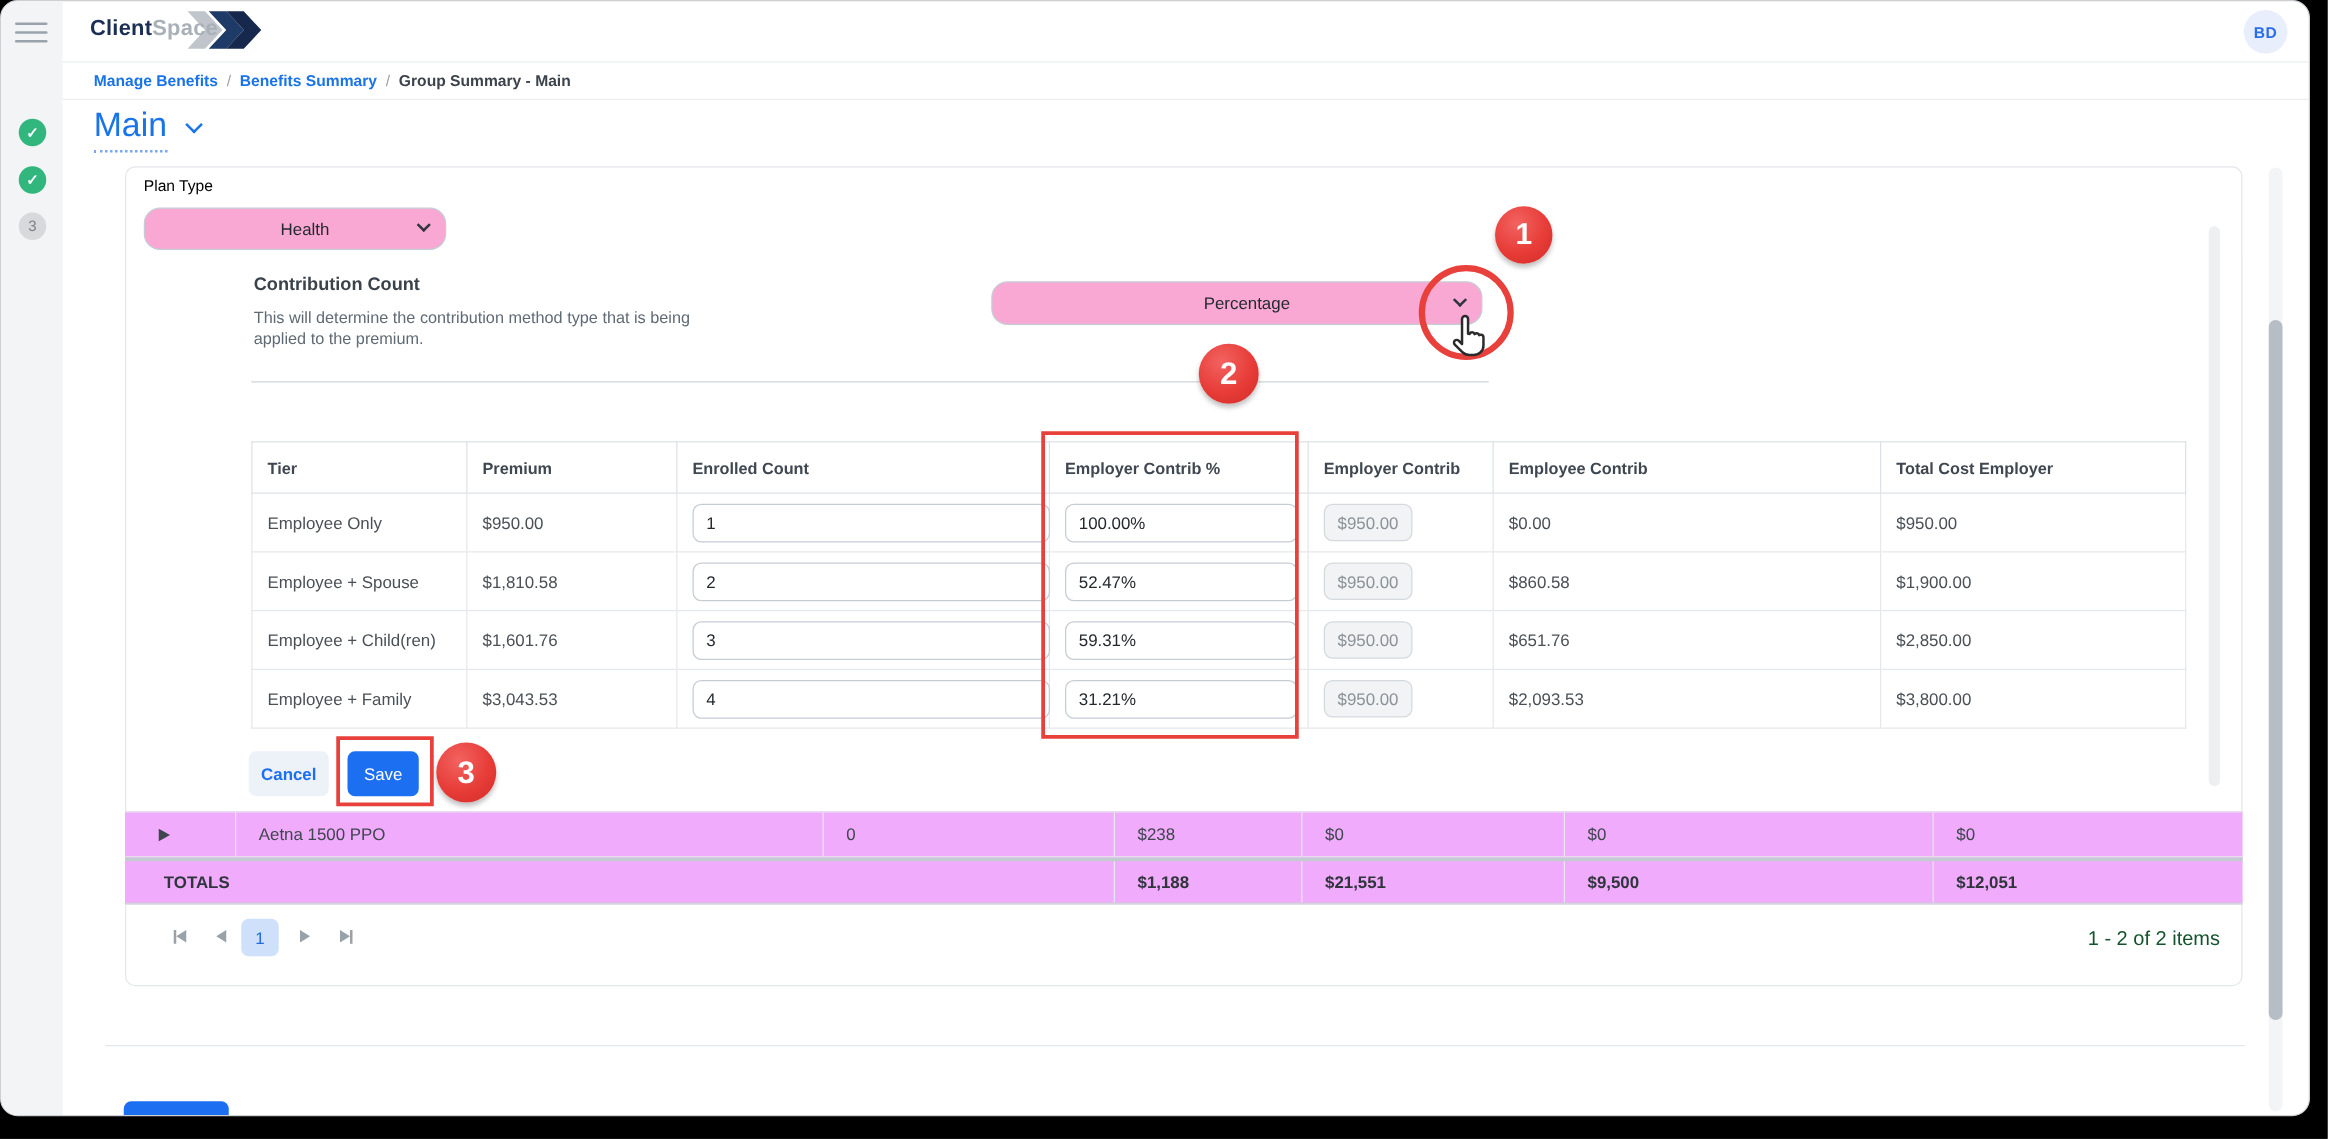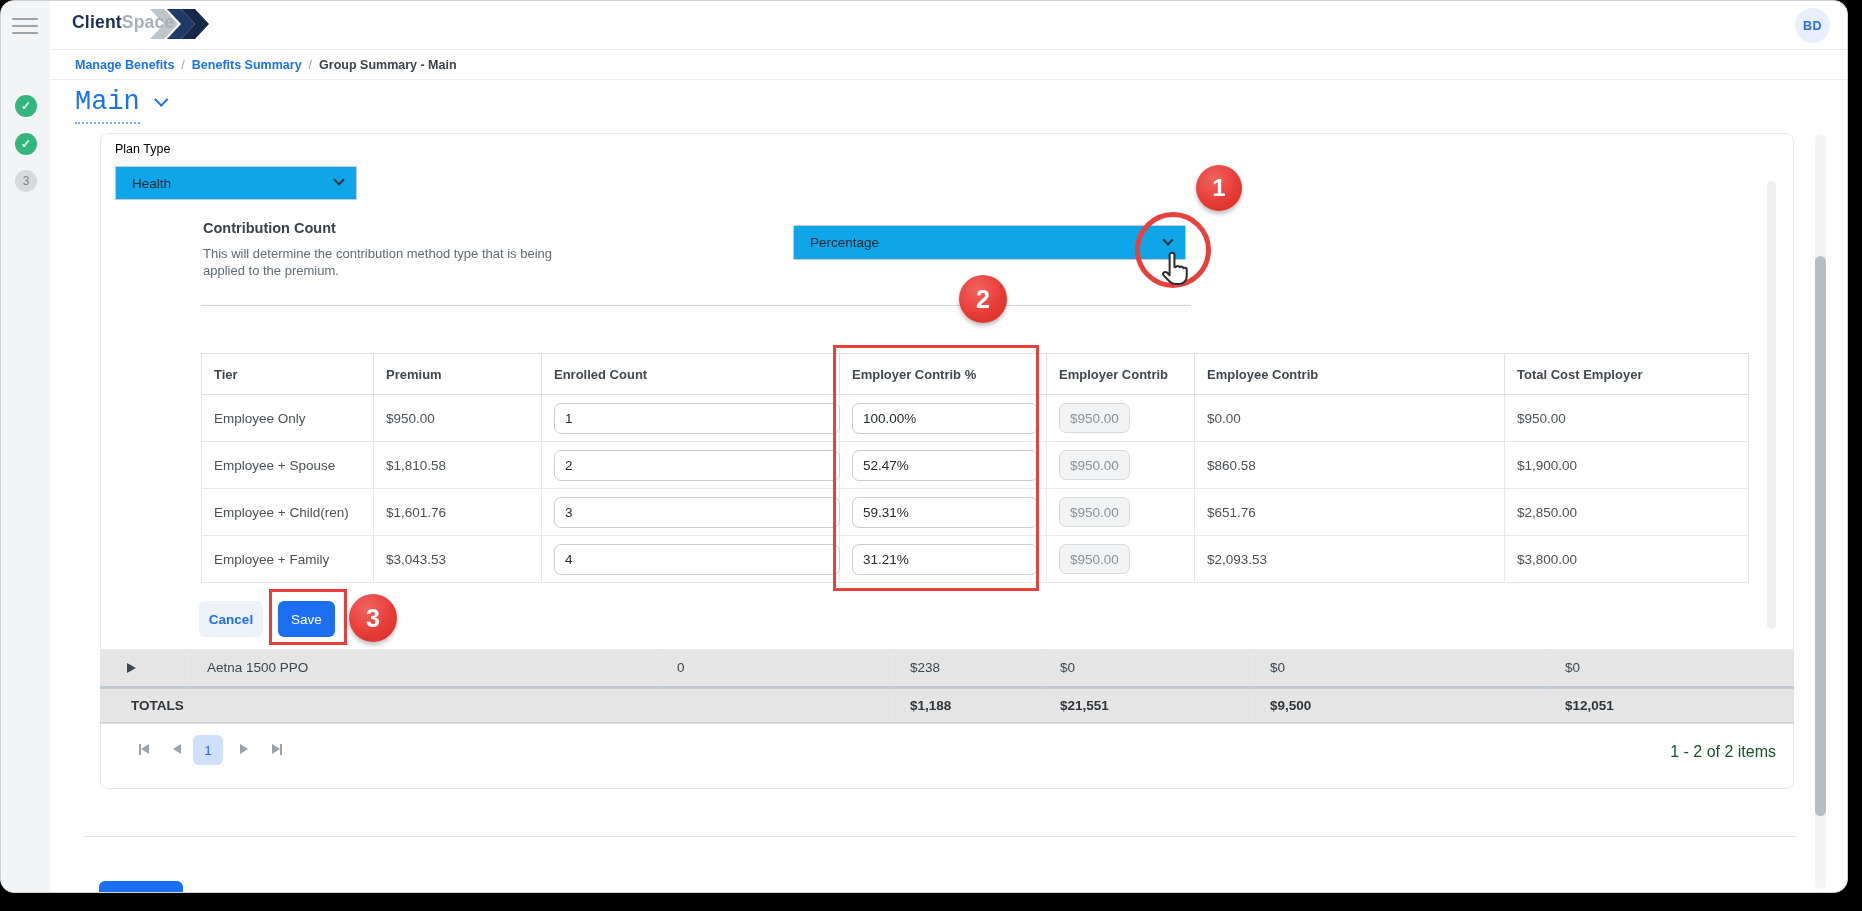--- a/index.html
+++ b/index.html
@@ -27,31 +27,31 @@
             display:flex; align-items:center; justify-content:center; cursor:pointer; }
 
   
   .breadcrumb { position:absolute; left:74px; top:57px; font-size:12.5px; font-weight:bold; color:#9aa2ab; }
   .breadcrumb a { color:#1a73e8; text-decoration:none; cursor:pointer; }
   .breadcrumb .cur { color:#3c434b; }
   .breadcrumb .sep { margin:0 7px; color:#9aa2ab; font-weight:normal; }
 
   
   .page-title { position:absolute; left:74px; top:84px; font-size:27px; color:#1a73e8; cursor:pointer; }
-  .page-title .t { border-bottom:2px dotted #79a8ee; padding-bottom:5px;font-family:Liberation Mono, monospace; }
+  .page-title .t { border-bottom:2px dotted #79a8ee; padding-bottom:5px; }
   .page-title .chev { display:inline-block; width:10px; height:10px; border-right:2px solid #1a73e8;
                       border-bottom:2px solid #1a73e8; transform:rotate(45deg) translateY(-6px); margin-left:12px; }
 
   
   .card { position:absolute; left:99px; top:132px; width:1694px; height:656px;
           border:1px solid #e3e6ea; border-radius:8px; background:#fff; }
 
   .field-label { position:absolute; font-size:12.5px; color:#000000;text-align:right; }
-  .select { position:absolute; background:#0ea5e9; border:1px solid #c6ccd4; border-radius:1px;
-            font-size:13.5px; color:#24292f; display:flex; align-items:center; padding-left:16px; cursor:pointer; }
+  .select { position:absolute; background:#f9a8d4; border:1px solid #c6ccd4; border-radius:13px;
+            font-size:13.5px; color:#24292f; display:flex; align-items:center; padding-left:16px; cursor:pointer;justify-content:center; }
   .select .chev { position:absolute; right:13px; top:50%; width:8px; height:8px; margin-top:-7px;
                   border-right:2px solid #2e353c; border-bottom:2px solid #2e353c; transform:rotate(45deg); }
 
   .cm-title { position:absolute; left:202px; top:219px; font-size:14.5px; font-weight:bold; color:#3a424a; }
   .cm-desc  { position:absolute; left:202px; top:244px; width:372px; font-size:13px; line-height:17px; color:#5f6a74; }
   .cm-divider { position:absolute; left:200px; top:304px; width:990px; height:1px; background:#cfd4da; }
 
   
   table.tiers { position:absolute; left:200px; top:352px; width:1547px; border-collapse:collapse; table-layout:fixed; }
   table.tiers th { height:41px; text-align:left; padding-left:12px; font-size:13px; color:#3f4750;
@@ -62,21 +62,21 @@
          font-size:13.5px; color:#24292f; font-family:"Liberation Sans",sans-serif; background:#fff; }
   .tin.cnt { width:286px; } .tin.pct { width:186px; }
   .tin.dis { width:71px; height:30px; background:#f1f3f5; border-color:#d5d9dd; color:#8b9298; }
 
   .btn { border:none; border-radius:6px; font-size:13.5px; font-family:"Liberation Sans",sans-serif; cursor:pointer; }
   .btn-cancel { position:absolute; left:198px; top:600px; width:64px; height:36px; background:#edf1f8; color:#1d6ff2;font-weight:bold; }
   .btn-save   { position:absolute; left:277px; top:600px; width:57px; height:36px; background:#1d6ff2; color:#fff; }
   .btn-continue { position:absolute; left:98px; top:880px; width:84px; height:34px; background:#1d6ff2; color:#fff; }
 
   
-  .orow { position:absolute; left:99px; width:1694px; background:#e5e5e5; }
+  .orow { position:absolute; left:99px; width:1694px; background:#f0abfc; }
   .orow .cell { position:absolute; top:0; height:100%; display:flex; align-items:center;
                 font-size:13.5px; color:#3f464d; border-left:1px solid #e5e8ec; padding-left:18px; }
   .orow .cell.nb { border-left:none; }
   .row-plan { top:648px; height:37px; border-top:1px solid #e5e8ec; border-bottom:1px solid #e5e8ec; }
   .row-totals { top:685px; height:37px; border-top:3px solid #c4cad1; border-bottom:1px solid #c9ced4; font-weight:bold; }
   .row-totals .cell { font-weight:bold; color:#2f353b; }
   .tri-r { width:0; height:0; border-left:9px solid #3f464d; border-top:5.5px solid transparent;
            border-bottom:5.5px solid transparent; }
 
   

